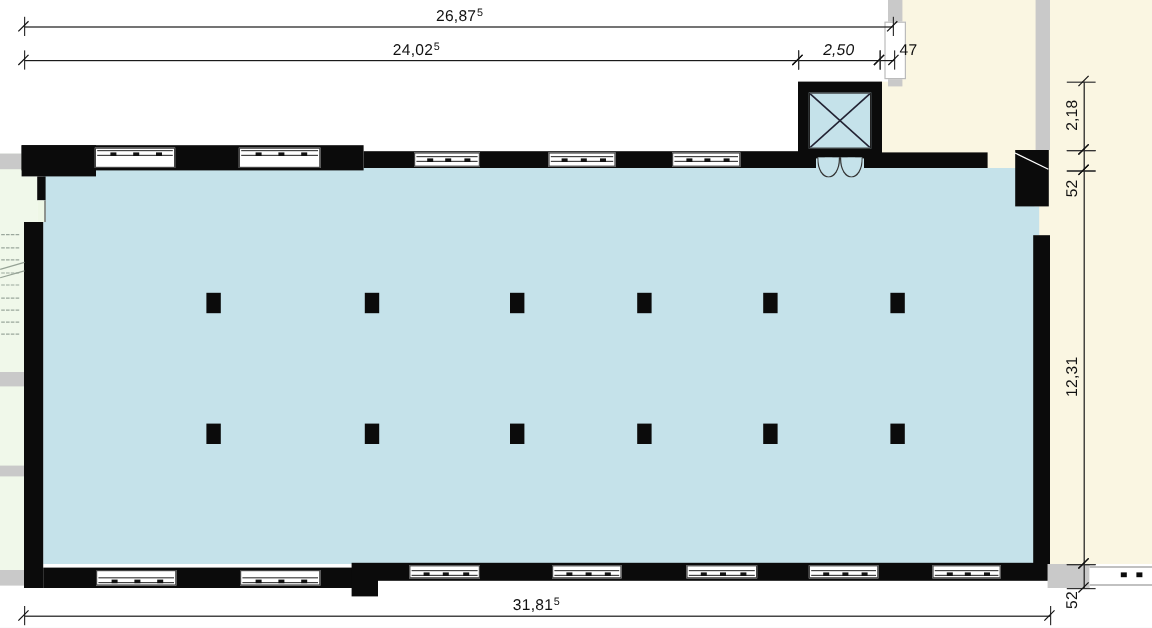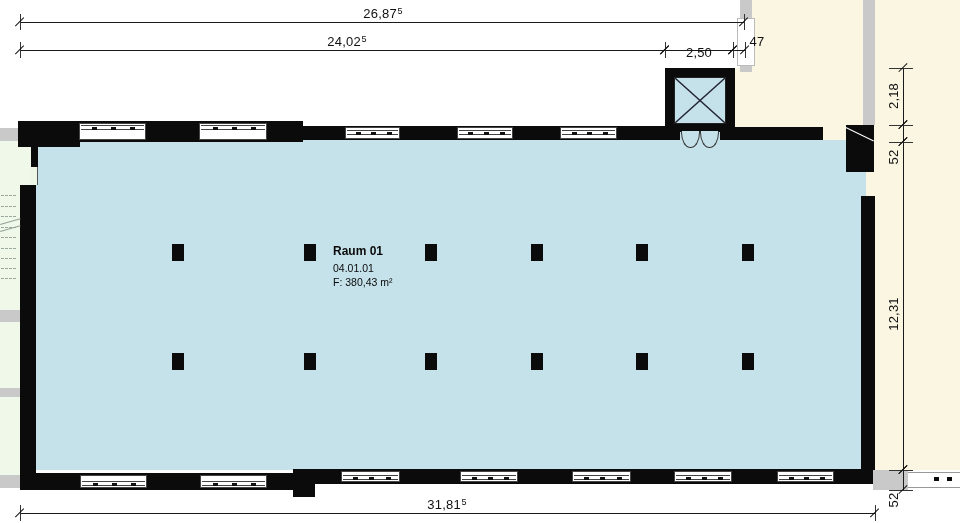--- a/index.html
+++ b/index.html
@@ -202,21 +202,21 @@
     <div class="dim-ext" style="left: 19.5px; top: 42px; width: 1px; height: 16px;"></div>
     <div class="dim-tick" style="left: 19.4px; top: 44px; width: 1.2px; height: 12px; transform: rotate(45deg);"></div>
     <div class="dim-ext" style="left: 664.5px; top: 42px; width: 1px; height: 16px;"></div>
     <div class="dim-tick" style="left: 664.4px; top: 44px; width: 1.2px; height: 12px; transform: rotate(45deg);"></div>
     <div class="dim-label" style="left: 347px; top: 41px;">24,02<span class="sup">5</span></div>
     <div class="dim-line" style="left: 665px; top: 49.5px; width: 68px; height: 1.2px;"></div>
     <div class="dim-ext" style="left: 664.5px; top: 42px; width: 1px; height: 16px;"></div>
     <div class="dim-tick" style="left: 664.4px; top: 44px; width: 1.2px; height: 12px; transform: rotate(45deg);"></div>
     <div class="dim-ext" style="left: 732.5px; top: 42px; width: 1px; height: 16px;"></div>
     <div class="dim-tick" style="left: 732.4px; top: 44px; width: 1.2px; height: 12px; transform: rotate(45deg);"></div>
-    <div class="dim-label" style="left: 699px; top: 52px;">2,50</div>
+    <div class="dim-label" style="left: 699px; top: 41px; font-style: italic;">2,50</div>
     <div class="dim-line" style="left: 733px; top: 49.5px; width: 12px; height: 1.2px;"></div>
     <div class="dim-ext" style="left: 732.5px; top: 42px; width: 1px; height: 16px;"></div>
     <div class="dim-tick" style="left: 732.4px; top: 44px; width: 1.2px; height: 12px; transform: rotate(45deg);"></div>
     <div class="dim-ext" style="left: 744.5px; top: 42px; width: 1px; height: 16px;"></div>
     <div class="dim-tick" style="left: 744.4px; top: 44px; width: 1.2px; height: 12px; transform: rotate(45deg);"></div>
     <div class="dim-label" style="left: 757px; top: 41px;">47</div>
     <div class="dim-line" style="left: 20px; top: 512.5px; width: 855px; height: 1.2px;"></div>
     <div class="dim-ext" style="left: 19.5px; top: 505px; width: 1px; height: 16px;"></div>
     <div class="dim-tick" style="left: 19.4px; top: 507px; width: 1.2px; height: 12px; transform: rotate(45deg);"></div>
     <div class="dim-ext" style="left: 874.5px; top: 505px; width: 1px; height: 16px;"></div>
@@ -239,18 +239,13 @@
     <div class="dim-tick" style="left: 897px; top: 141.4px; width: 12px; height: 1.2px; transform: rotate(-45deg);"></div>
     <div class="dim-ext" style="left: 889px; top: 469.5px; width: 24px; height: 1px;"></div>
     <div class="dim-tick" style="left: 897px; top: 469.4px; width: 12px; height: 1.2px; transform: rotate(-45deg);"></div>
     <div class="dim-label v" style="left: 893px; top: 314px;">12,31</div>
     <div class="dim-line" style="left: 902.5px; top: 470px; width: 1.2px; height: 20px;"></div>
     <div class="dim-ext" style="left: 889px; top: 469.5px; width: 24px; height: 1px;"></div>
     <div class="dim-tick" style="left: 897px; top: 469.4px; width: 12px; height: 1.2px; transform: rotate(-45deg);"></div>
     <div class="dim-ext" style="left: 889px; top: 489.5px; width: 24px; height: 1px;"></div>
     <div class="dim-tick" style="left: 897px; top: 489.4px; width: 12px; height: 1.2px; transform: rotate(-45deg);"></div>
     <div class="dim-label v" style="left: 893px; top: 500px;">52</div>
-    <div class="room-label">
-    <div class="rl1">Raum 01</div>
-    <div class="rl2">04.01.01</div>
-    <div class="rl3">F: 380,43 m²</div>
-  </div>
   </div>
 
 </body></html>

